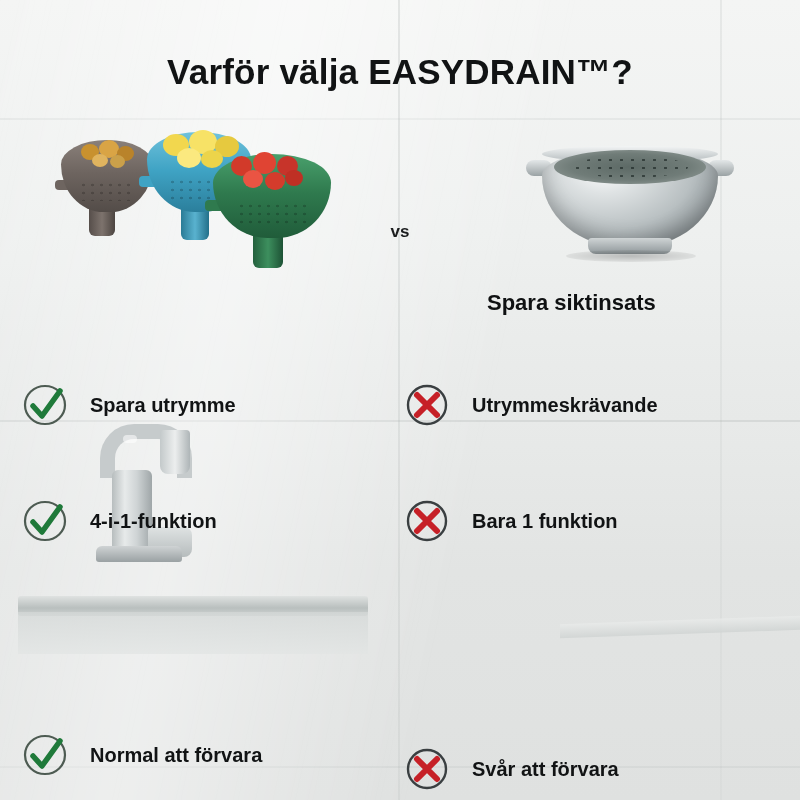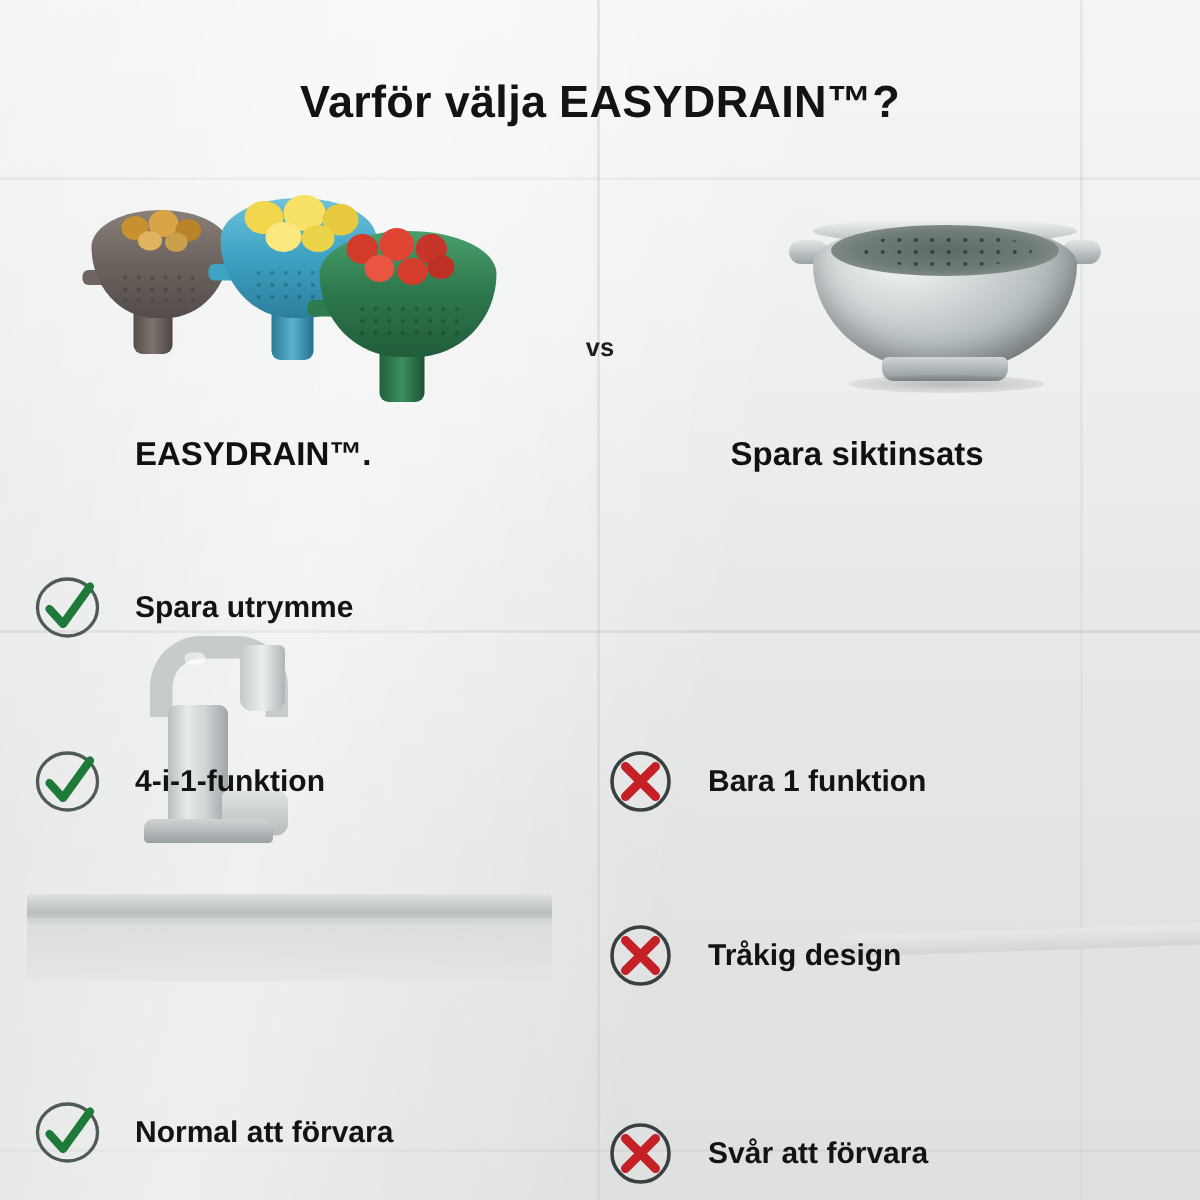--- a/index.html
+++ b/index.html
@@ -99,21 +99,21 @@
     background: linear-gradient(180deg,#e9ebea,#cfd3d2);
     transform: skewY(-2deg);
     opacity: .8;
   }
 
   
   .title {
     position: absolute;
     left: 0; top: 52px; width: 800px;
     text-align: center;
-    font-size: 30px;
+    font-size: 35px;
     font-weight: bold;
     color: #111314;
     letter-spacing: 0.2px;
   }
 
   
   .vs {
     position: absolute;
     left: 370px; top: 222px;
     width: 60px; text-align: center;
@@ -304,35 +304,43 @@
     <div class="colander-bowl"></div>
     <div class="colander-rim"></div>
     <div class="colander-inner"></div>
     <div class="colander-perf"></div>
     <div class="colander-foot"></div>
     <div class="colander-shadow"></div>
   </div>
 
   <div class="vs">vs</div>
 
-  <div class="col-head left">EASYDRAIN™.</div>
   <div class="col-head right">Spara siktinsats</div>
 
   <div class="features">
 
     <div class="frow">
       <div class="cell left" style="top:6px">
         <span class="mark">
           <svg viewBox="0 0 46 46" width="46" height="46">
             <ellipse cx="23" cy="23" rx="20" ry="19" fill="none" stroke="#4d5b52" stroke-width="2.2"></ellipse>
             <path d="M11 24 L20 34 L38 9" fill="none" stroke="#1f7a3a" stroke-width="5.5" stroke-linecap="round" stroke-linejoin="round"></path>
           </svg>
         </span>
         <span class="flabel">Spara utrymme</span>
       </div>
+      <div class="cell right" style="top:6px">
+        <span class="mark">
+          <svg viewBox="0 0 46 46" width="46" height="46">
+            <circle cx="23" cy="23" r="19" fill="none" stroke="#3a3f41" stroke-width="2.4"></circle>
+            <path d="M13 13 L33 33 M33 13 L13 33" fill="none" stroke="#c62027" stroke-width="6" stroke-linecap="round"></path>
+          </svg>
+        </span>
+        <span class="flabel">Utrymmeskrävande</span>
+      </div>
     </div>
 
     <div class="frow">
       <div class="cell left" style="top:14px">
         <span class="mark">
           <svg viewBox="0 0 46 46" width="46" height="46">
             <ellipse cx="23" cy="23" rx="20" ry="19" fill="none" stroke="#4d5b52" stroke-width="2.2"></ellipse>
             <path d="M11 24 L20 34 L38 9" fill="none" stroke="#1f7a3a" stroke-width="5.5" stroke-linecap="round" stroke-linejoin="round"></path>
           </svg>
         </span>
@@ -343,46 +351,37 @@
           <svg viewBox="0 0 46 46" width="46" height="46">
             <circle cx="23" cy="23" r="19" fill="none" stroke="#3a3f41" stroke-width="2.4"></circle>
             <path d="M13 13 L33 33 M33 13 L13 33" fill="none" stroke="#c62027" stroke-width="6" stroke-linecap="round"></path>
           </svg>
         </span>
         <span class="flabel">Bara 1 funktion</span>
       </div>
     </div>
 
     <div class="frow">
-      <div class="cell right" style="top:22px">
+    </div>
+
+    <div class="frow">
+      <div class="cell left" style="top:32px">
+        <span class="mark">
+          <svg viewBox="0 0 46 46" width="46" height="46">
+            <ellipse cx="23" cy="23" rx="20" ry="19" fill="none" stroke="#4d5b52" stroke-width="2.2"></ellipse>
+            <path d="M11 24 L20 34 L38 9" fill="none" stroke="#1f7a3a" stroke-width="5.5" stroke-linecap="round" stroke-linejoin="round"></path>
+          </svg>
+        </span>
+        <span class="flabel">Normal att förvara</span>
+      </div>
+      <div class="cell right" style="top:46px">
         <span class="mark">
           <svg viewBox="0 0 46 46" width="46" height="46">
             <circle cx="23" cy="23" r="19" fill="none" stroke="#3a3f41" stroke-width="2.4"></circle>
             <path d="M13 13 L33 33 M33 13 L13 33" fill="none" stroke="#c62027" stroke-width="6" stroke-linecap="round"></path>
           </svg>
         </span>
-        <span class="flabel">Tråkig design</span>
-      </div>
-    </div>
-
-    <div class="frow">
-      <div class="cell left" style="top:32px">
-        <span class="mark">
-          <svg viewBox="0 0 46 46" width="46" height="46">
-            <ellipse cx="23" cy="23" rx="20" ry="19" fill="none" stroke="#4d5b52" stroke-width="2.2"></ellipse>
-            <path d="M11 24 L20 34 L38 9" fill="none" stroke="#1f7a3a" stroke-width="5.5" stroke-linecap="round" stroke-linejoin="round"></path>
-          </svg>
-        </span>
-        <span class="flabel">Normal att förvara</span>
-      </div>
-      <div class="cell right" style="top:46px">
-        <span class="mark">
-          <svg viewBox="0 0 46 46" width="46" height="46">
-            <circle cx="23" cy="23" r="19" fill="none" stroke="#3a3f41" stroke-width="2.4"></circle>
-            <path d="M13 13 L33 33 M33 13 L13 33" fill="none" stroke="#c62027" stroke-width="6" stroke-linecap="round"></path>
-          </svg>
-        </span>
         <span class="flabel">Svår att förvara</span>
       </div>
     </div>
 
   </div>
 </div>
 
 </body></html>

